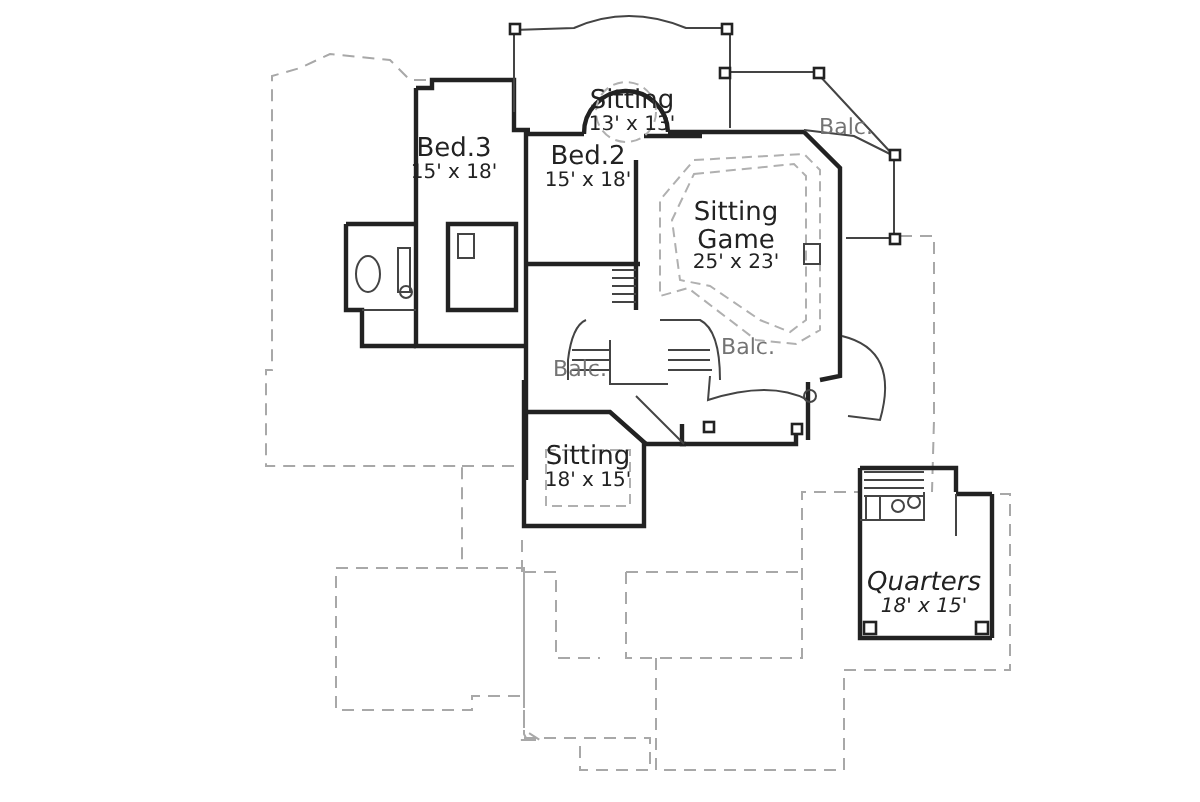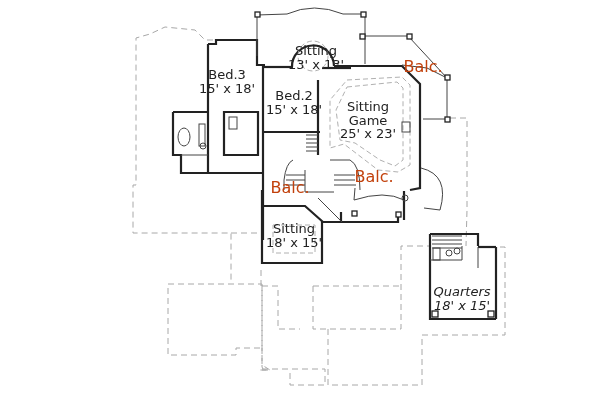--- a/index.html
+++ b/index.html
@@ -5,22 +5,22 @@
   html, body { margin:0; padding:0; background:#ffffff; }
   body { width:600px; height:401px; position:relative; overflow:hidden; font-family:"DejaVu Sans", sans-serif; }
   svg { position:absolute; left:0; top:0; }
   .wall { stroke:#222; stroke-width:2.2; fill:none; }
   .thin { stroke:#444; stroke-width:1; fill:none; }
   .dash { stroke:#a8a8a8; stroke-width:1; fill:none; stroke-dasharray:6 4; }
   .dash-in { stroke:#b0b0b0; stroke-width:1; fill:none; stroke-dasharray:5 3; }
   .post { stroke:#222; stroke-width:1.3; fill:#fff; }
   .lbl { position:absolute; text-align:center; color:#222; line-height:1.05; white-space:nowrap; transform:translateX(-50%); }
   .lbl .n { font-size:13px; display:block; }
-  .lbl .d { font-size:13px; display:block; }
-  .single { position:absolute; font-size:16px; color:#c2410c; white-space:nowrap; transform:translateX(-50%); }
+  .lbl .d { font-size:10px; display:block; }
+  .single { position:absolute; font-size:11px; color:#737373; white-space:nowrap; transform:translateX(-50%); }
 </style>
 </head>
 <body>
 
 <svg width="600" height="401" viewBox="0 0 600 401">
 
   <g>
     <path class="dash" d="M213,40 L205,40 L195,30 L165,27 L150,34 L136,38 L136,185 L133,185 L133,233 L231,233 L231,282"></path>
     <path class="dash" d="M231,233 L262,233"></path>
     <path class="dash" d="M168,284 L262,284 L262,348 L236,348 L236,355 L168,355 Z"></path>
@@ -127,21 +127,21 @@
 </svg>
 
 <div class="lbl" style="left:316px;top:44px;">
   <span class="n">Sitting</span>
   <span class="d">13' x 13'</span>
 </div>
 <div class="lbl" style="left:227px;top:68px;">
   <span class="n">Bed.3</span>
   <span class="d">15' x 18'</span>
 </div>
-<div class="lbl" style="left:294px;top:89px;">
+<div class="lbl" style="left:294px;top:72px;">
   <span class="n">Bed.2</span>
   <span class="d">15' x 18'</span>
 </div>
 <div class="lbl" style="left:368px;top:100px;">
   <span class="n">Sitting</span>
   <span class="n">Game</span>
   <span class="d">25' x 23'</span>
 </div>
 <div class="lbl" style="left:294px;top:222px;">
   <span class="n">Sitting</span>

